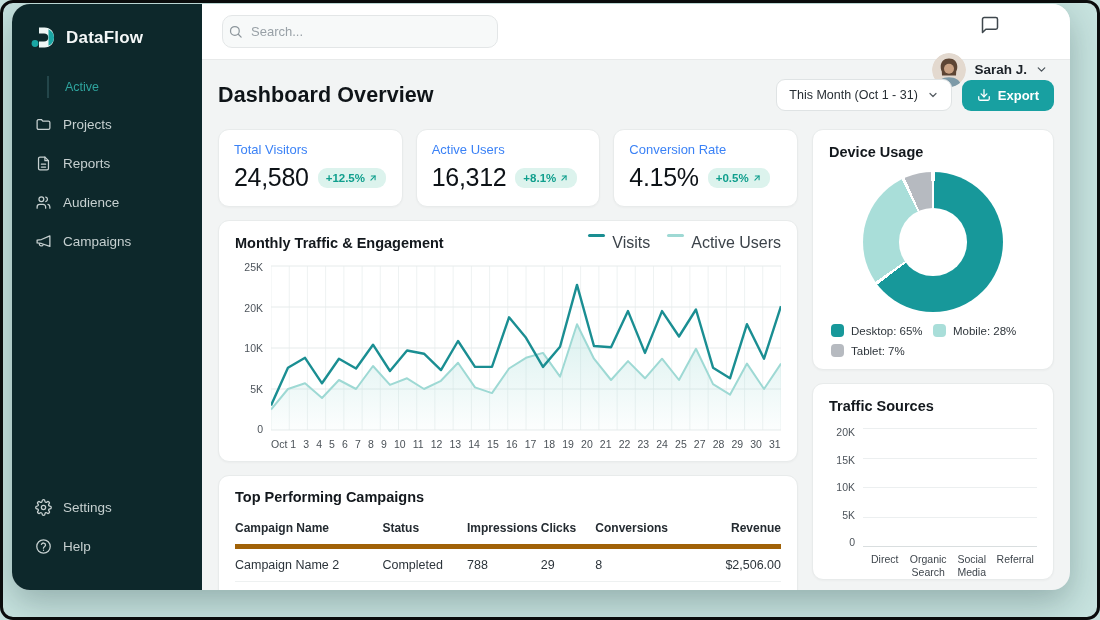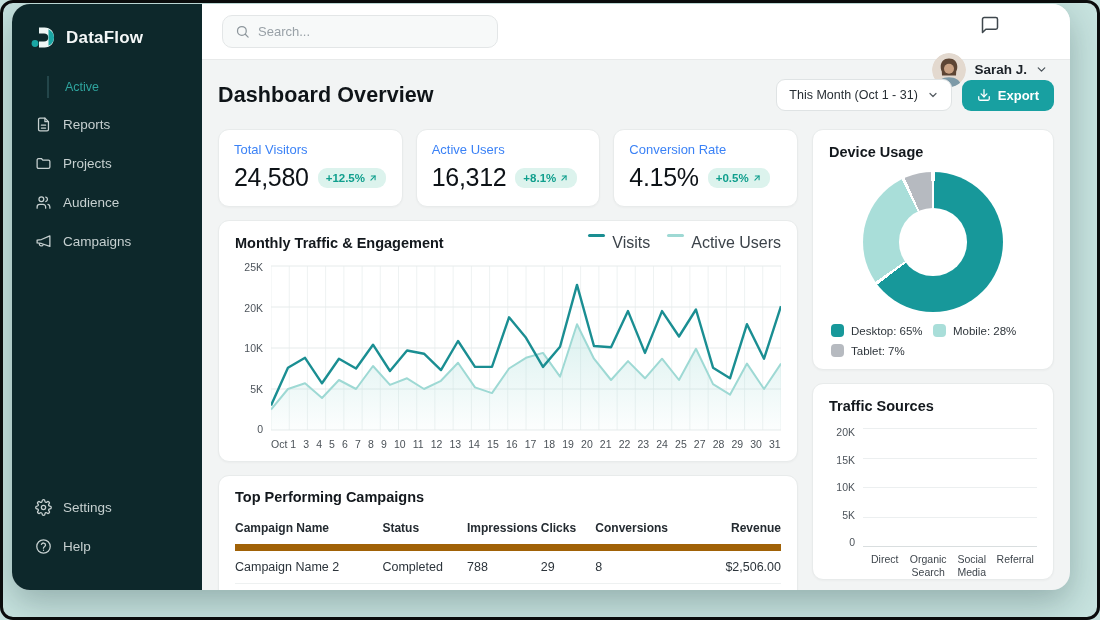--- a/index.html
+++ b/index.html
@@ -25,21 +25,21 @@
   .nav-item.active { background: #158b8e; color: #fff; font-weight: bold; box-shadow: 0 3px 8px rgba(0,0,0,.3); }
   .sub-item { margin: 1px 0 9px 23px; padding: 4px 0 4px 16px; border-left: 2px solid #23464a;
     color: #2fa49e; font-size: 12.5px; cursor: pointer; }
   .sidebar-spacer { flex: 1; }
   .sidebar-footer { padding: 0 12px 22px; }
   
   .main { flex: 1; display: flex; flex-direction: column; min-width: 0; }
   .topbar { height: 56px; background: #fff; border-bottom: 1px solid #e8eaea; display: flex; align-items: center;
     padding: 0 22px 0 20px; flex-shrink: 0; }
   .search { width: 276px; height: 33px; background: #f7f9f9; border: 1px solid #e3e6e7; border-radius: 10px;
-    display: flex; align-items: center; gap: 8px; padding: 0 12px; color: #8d969c; }
+    display: flex; align-items: center; gap: 8px; padding: 0 5px; color: #8d969c; }
   .search svg { width: 15px; height: 15px; flex-shrink: 0; }
   .search input { border: 0; outline: 0; background: transparent; font-size: 13px; color: #333; width: 100%; font-family: inherit; }
   .search input::placeholder { color: #99a1a7; }
   .topbar-right { margin-left: auto; display: flex; align-items: center; gap: 18px; flex-direction: column; }
   .icon-btn { position: relative; width: 20px; height: 20px; color: #3f474d; cursor: pointer; }
   .icon-btn svg { width: 20px; height: 20px; }
   .dot { position: absolute; top: -3px; right: -3px; width: 8px; height: 8px; border-radius: 50%;
     background: #e0524e; border: 1.5px solid #fff; }
   .user { display: flex; align-items: center; gap: 8px; cursor: pointer; }
   .avatar { width: 34px; height: 34px; border-radius: 50%; overflow: hidden; flex-shrink: 0; }
@@ -80,21 +80,21 @@
   .y-labels { width: 30px; height: 170px; display: flex; flex-direction: column; justify-content: space-between;
     text-align: right; font-size: 10.5px; color: #4d545b; padding-right: 2px; }
   .y-labels div { line-height: 8px; }
   .plot-area { flex: 1; min-width: 0; }
   #line-svg { width: 100%; height: 170px; display: block; }
   .x-labels { display: flex; justify-content: space-between; margin: 5px 0 3px 36px; font-size: 10.5px; color: #4b5258; }
   .x-labels span { white-space: nowrap; }
   
   .table-card { padding: 13px 16px; height: 170px; flex-shrink: 0; }
   table { width: 100%; border-collapse: collapse; margin-top: 10px; table-layout: fixed; }
-  thead th { font-size: 12px; text-align: left; color: #242b31; padding: 6px 0 9px; border-bottom: 7px solid #a16207; font-weight: bold; }
+  thead th { font-size: 12px; text-align: left; color: #242b31; padding: 6px 0 9px; border-bottom: 5px solid #a16207; font-weight: bold; }
   tbody td { font-size: 12.5px; color: #2c343b; padding: 9px 0; border-bottom: 1px solid #eef1f1; }
   thead th:last-child, tbody td:last-child { text-align: right; }
   .status-badge { background: #d9f1ec; color: #13a191; font-size: 12px; padding: 3px 10px; border-radius: 7px; }
   
   .device-card { padding: 14px 16px 12px; margin-bottom: 13px; }
   .donut-box { display: flex; justify-content: center; padding: 12px 0 12px; }
   .donut { width: 140px; height: 140px; border-radius: 50%; position: relative; }
   .donut::after { content: ""; position: absolute; inset: 26%; background: #fff; border-radius: 50%; }
   .donut-legend { display: flex; flex-wrap: wrap; row-gap: 7px; font-size: 11.5px; color: #2e353b; padding: 0 2px; }
   .dl-item { display: flex; align-items: center; gap: 7px; width: 50%; }
@@ -128,31 +128,31 @@
         <path d="M18.5 5.2c3.4 1.5 5.5 4.6 5.5 8.3 0 3.7-2.1 6.8-5.5 8.3z" fill="#1aa6a4"></path>
       </svg>
       <span class="logo-text">DataFlow</span>
     </div>
     <nav class="nav">
       <div class="sub-item">
         <span>Active</span>
       </div>
       <div class="nav-item">
         <svg viewBox="0 0 24 24" fill="none" stroke="currentColor" stroke-width="1.8" stroke-linecap="round" stroke-linejoin="round">
+          <path d="M3 7a2 2 0 0 1 2-2h4l2 2.3h8a2 2 0 0 1 2 2V17a2 2 0 0 1-2 2H5a2 2 0 0 1-2-2z"></path>
+        </svg>
+        <span>Projects</span>
+      </div>
+      <div class="nav-item">
+        <svg viewBox="0 0 24 24" fill="none" stroke="currentColor" stroke-width="1.8" stroke-linecap="round" stroke-linejoin="round">
           <path d="M14 3H7a2 2 0 0 0-2 2v14a2 2 0 0 0 2 2h10a2 2 0 0 0 2-2V8z"></path>
             <path d="M14 3v5h5"></path>
             <path d="M9 13h6M9 17h6"></path>
         </svg>
         <span>Reports</span>
-      </div>
-      <div class="nav-item">
-        <svg viewBox="0 0 24 24" fill="none" stroke="currentColor" stroke-width="1.8" stroke-linecap="round" stroke-linejoin="round">
-          <path d="M3 7a2 2 0 0 1 2-2h4l2 2.3h8a2 2 0 0 1 2 2V17a2 2 0 0 1-2 2H5a2 2 0 0 1-2-2z"></path>
-        </svg>
-        <span>Projects</span>
       </div>
       <div class="nav-item">
         <svg viewBox="0 0 24 24" fill="none" stroke="currentColor" stroke-width="1.8" stroke-linecap="round" stroke-linejoin="round">
           <path d="M15 20v-1.8a3.6 3.6 0 0 0-3.6-3.6H6.6A3.6 3.6 0 0 0 3 18.2V20"></path>
             <circle cx="9" cy="7.5" r="3.4"></circle>
           <path d="M21 20v-1.8a3.6 3.6 0 0 0-2.7-3.5"></path>
             <path d="M15.2 4.3a3.4 3.4 0 0 1 0 6.5"></path>
         </svg>
         <span>Audience</span>
       </div>

